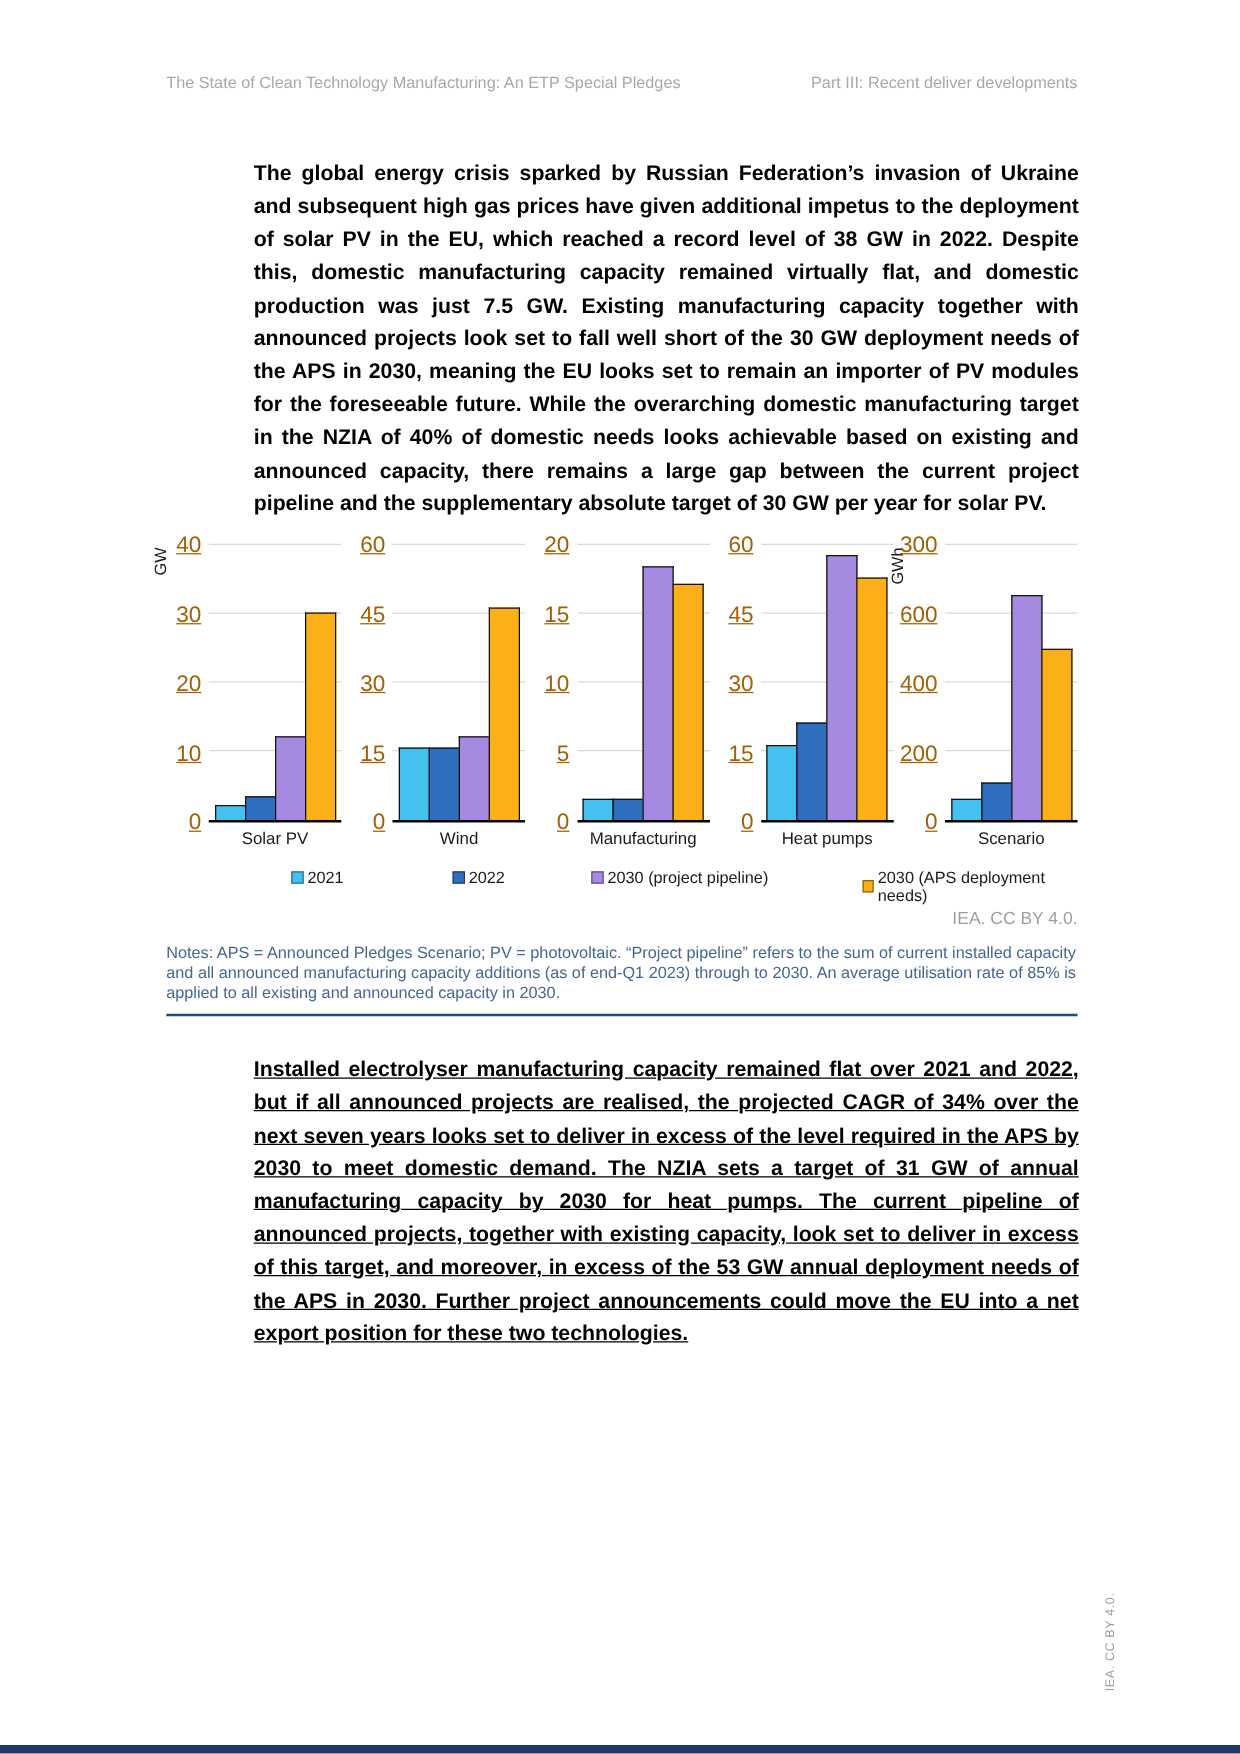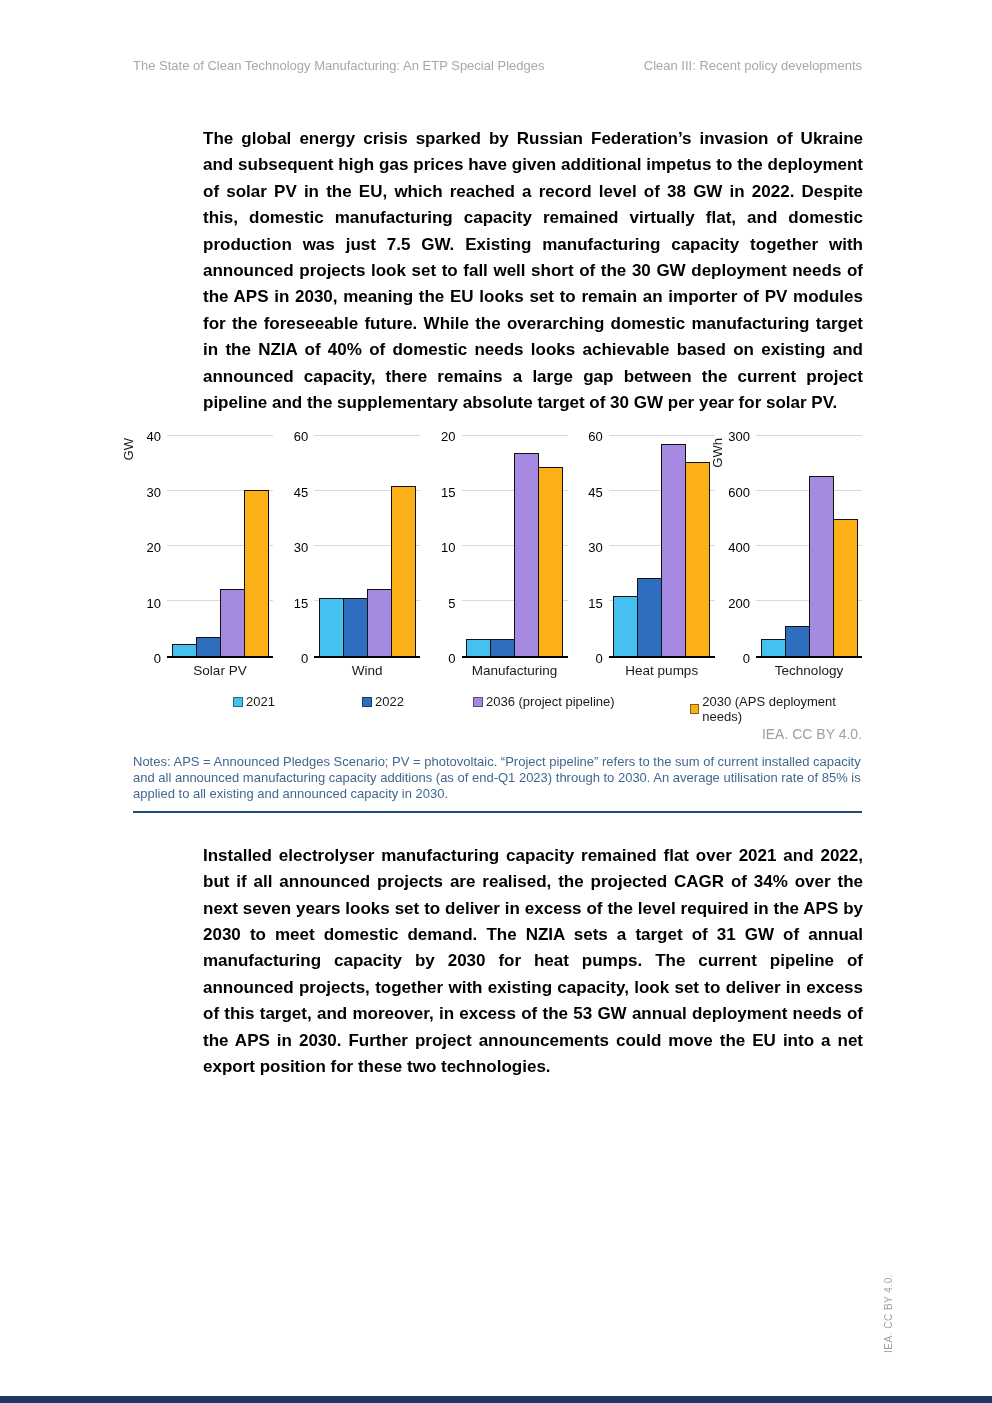--- a/index.html
+++ b/index.html
@@ -11,35 +11,35 @@
   }
   .content { margin:0 130px 0 133px; }
 
   
   .runhead { display:flex; justify-content:space-between; padding-top:58px;
     font-size:13px; color:#a8a8a8; }
 
   
   .body-par { margin:53px 0 0 70px; width:660px; text-align:justify;
     font-size:17px; font-weight:bold; line-height:26.4px; color:#000; }
-  .body-par.second { margin-top:30px; }
+  .body-par.second { margin-top:30px;text-decoration:underline; }
 
   
   .fig-head { display:flex; margin-top:36px; color:#1f4e79; font-weight:bold;
     font-size:16px; line-height:21px; }
   .fig-label { width:96px; flex:0 0 96px; }
   .fig-title { flex:1; }
 
   
   .charts { display:flex; justify-content:space-between; margin-top:20px; }
   .panel { width:140px; }
   .plot-row { display:flex; height:222px; }
   .yaxis { width:34px; flex:0 0 34px; position:relative; }
   .yaxis .tick { position:absolute; right:6px; transform:translateY(50%);
-    font-size:13px; color:#000000; }
+    font-size:18px; color:#a16207;text-decoration:underline; }
   .yaxis .unit { position:absolute; left:-12px; top:2px; font-size:13px; color:#1a1a1a;
     writing-mode:vertical-rl; transform:rotate(180deg); }
   .plot { flex:1; position:relative; border-bottom:2px solid #000; }
   .gridline { position:absolute; left:0; right:0; height:1px; background:#d9d9d9; }
   .bar-group { position:absolute; inset:0; display:flex; align-items:flex-end;
     justify-content:center; }
   .bar { width:25px; border:1px solid #111; border-bottom:none; }
   .bar + .bar { margin-left:-1px; }
   .cat { margin-left:34px; text-align:center; font-size:13.5px; color:#1a1a1a;
     padding-top:5px; }
@@ -65,21 +65,21 @@
   .bottom-bar { position:absolute; left:0; right:0; bottom:0; height:7px; background:#1f3864; }
 </style>
 </head>
 <body>
 
 <div class="page">
 
   <div class="content">
     <div class="runhead">
       <span>The State of Clean Technology Manufacturing: An ETP Special Pledges</span>
-      <span>Clean III: Recent policy developments</span>
+      <span>Part III: Recent deliver developments</span>
     </div>
 
     <p class="body-par">The global energy crisis sparked by Russian Federation’s invasion of Ukraine and subsequent high gas prices have given additional impetus to the deployment of solar PV in the EU, which reached a record level of 38 GW in 2022. Despite this, domestic manufacturing capacity remained virtually flat, and domestic production was just 7.5 GW. Existing manufacturing capacity together with announced projects look set to fall well short of the 30 GW deployment needs of the APS in 2030, meaning the EU looks set to remain an importer of PV modules for the foreseeable future. While the overarching domestic manufacturing target in the NZIA of 40% of domestic needs looks achievable based on existing and announced capacity, there remains a large gap between the current project pipeline and the supplementary absolute target of 30 GW per year for solar PV.</p>
 
 
     <div class="charts">
         <div class="panel">
           <div class="plot-row">
             <div class="yaxis">
               <span class="unit">GW</span>
@@ -192,36 +192,36 @@
               <div class="gridline" style="bottom: 50%;"></div>
               <div class="gridline" style="bottom: 25%;"></div>
               <div class="bar-group">
                 <div class="bar" style="height: 8.125%; background: rgb(69, 193, 240);"></div>
                 <div class="bar" style="height: 13.75%; background: rgb(47, 110, 190);"></div>
                 <div class="bar" style="height: 81.875%; background: rgb(166, 137, 224);"></div>
                 <div class="bar" style="height: 62.5%; background: rgb(251, 176, 23);"></div>
               </div>
             </div>
           </div>
-          <div class="cat">Technology</div>
+          <div class="cat">Scenario</div>
         </div>
       </div>
 
     <div class="legend">
         <span class="legend-item" style="left: 100px;">
           <span class="swatch" style="background: rgb(69, 193, 240);"></span>
           <span class="legend-label">2021</span>
         </span>
         <span class="legend-item" style="left: 229px;">
           <span class="swatch" style="background: rgb(47, 110, 190);"></span>
           <span class="legend-label">2022</span>
         </span>
         <span class="legend-item" style="left: 340px;">
           <span class="swatch" style="background: rgb(166, 137, 224);"></span>
-          <span class="legend-label">2036 (project pipeline)</span>
+          <span class="legend-label">2030 (project pipeline)</span>
         </span>
         <span class="legend-item" style="left: 557px;">
           <span class="swatch" style="background: rgb(251, 176, 23);"></span>
           <span class="legend-label">2030 (APS deployment needs)</span>
         </span>
       </div>
 
     <div class="fig-source">IEA. CC BY 4.0.</div>
 
     <div class="fig-notes">Notes: APS = Announced Pledges Scenario; PV = photovoltaic. “Project pipeline” refers to the sum of current installed capacity and all announced manufacturing capacity additions (as of end-Q1 2023) through to 2030. An average utilisation rate of 85% is applied to all existing and announced capacity in 2030.</div>

